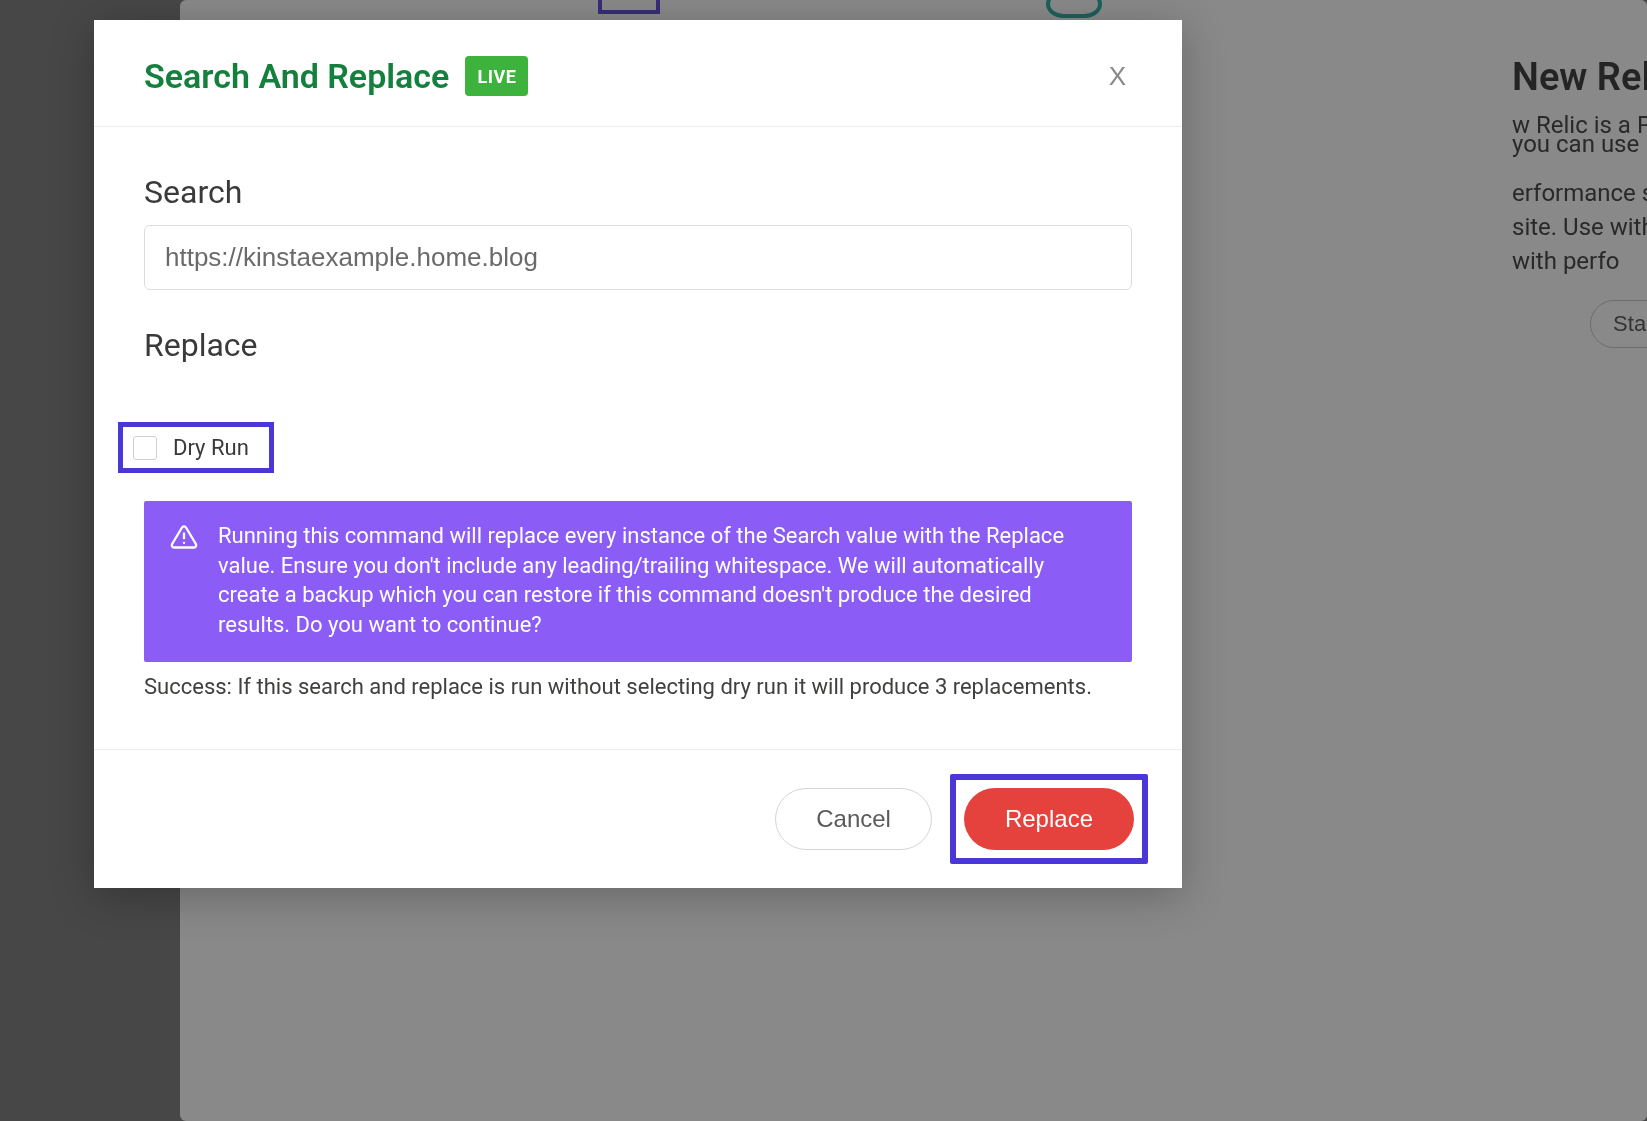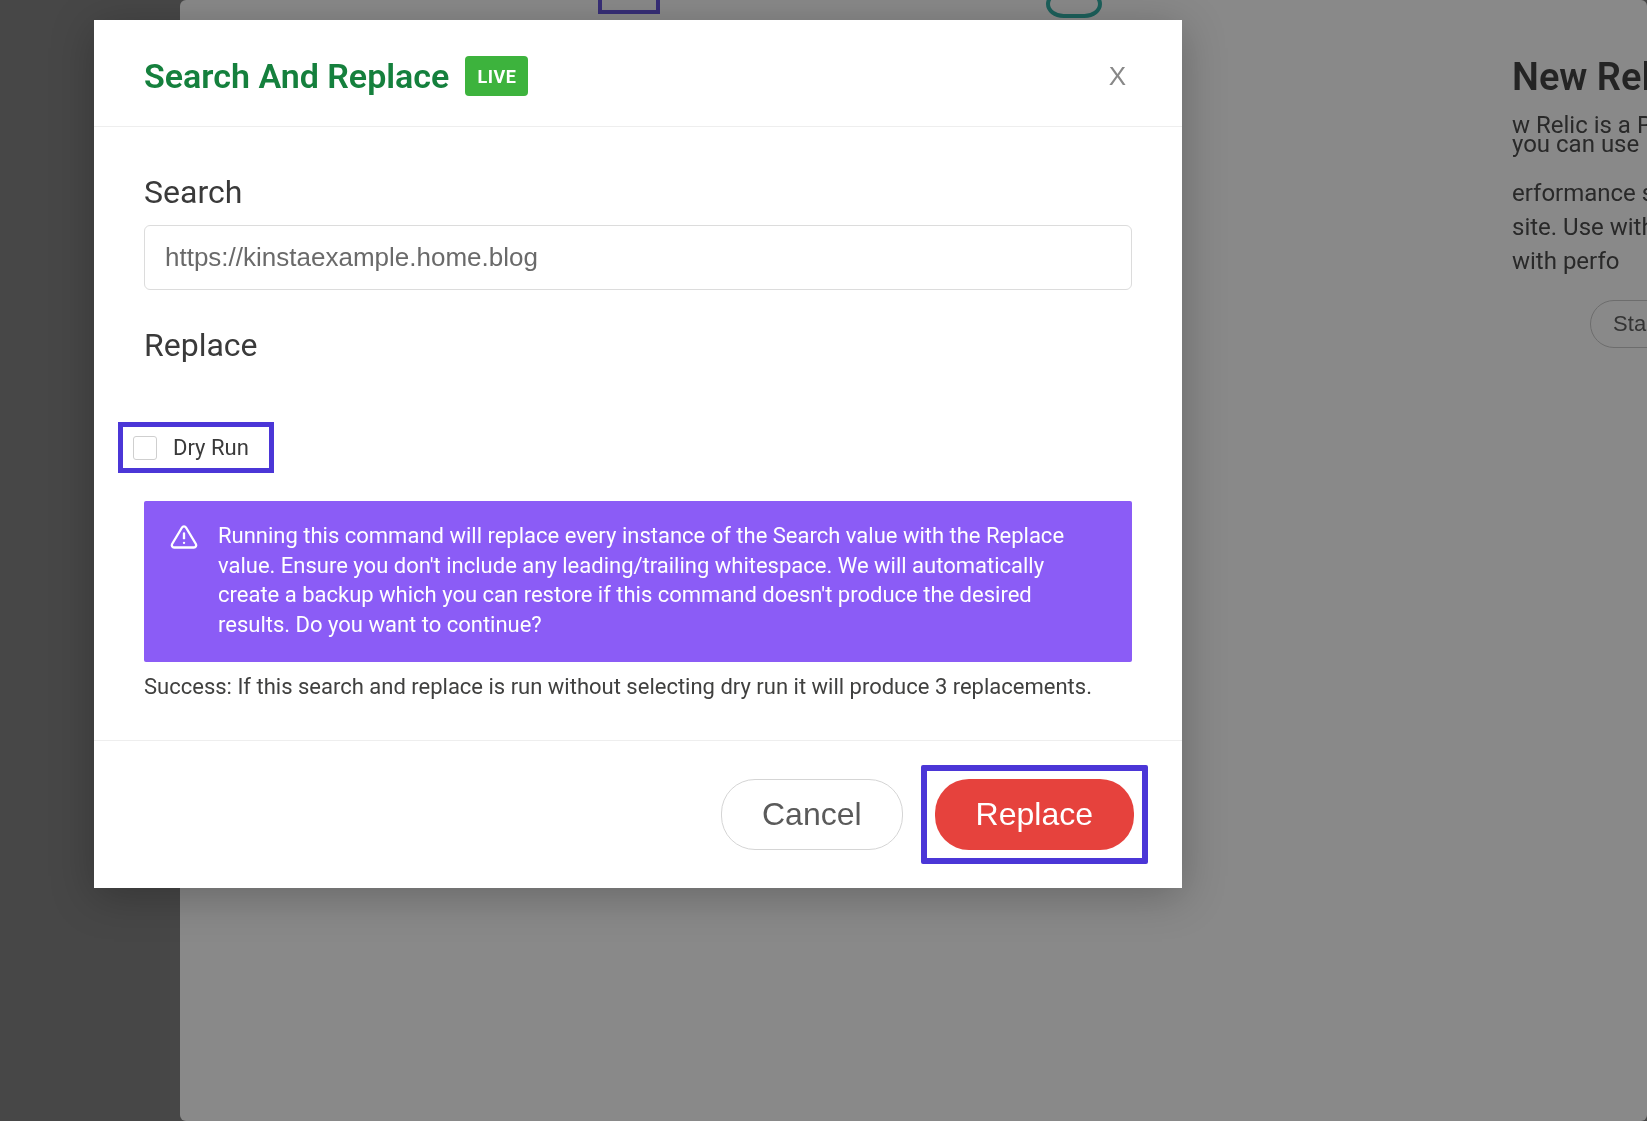--- a/index.html
+++ b/index.html
@@ -220,21 +220,21 @@
 
     .modal-footer {
       border-top: 1px solid #eee;
       padding: 24px 34px 24px 34px;
       display: flex;
       justify-content: flex-end;
       gap: 18px;
       align-items: center;
     }
     .btn {
-      font-size: 32px;
+      font-size: 24px;
       border-radius: 34px;
       padding: 16px 40px;
       cursor: pointer;
       border: 1px solid transparent;
       background: none;
     }
     .btn-cancel {
       border-color: #d5d5d5;
       color: #5a5a5a;
       background: #fff;

